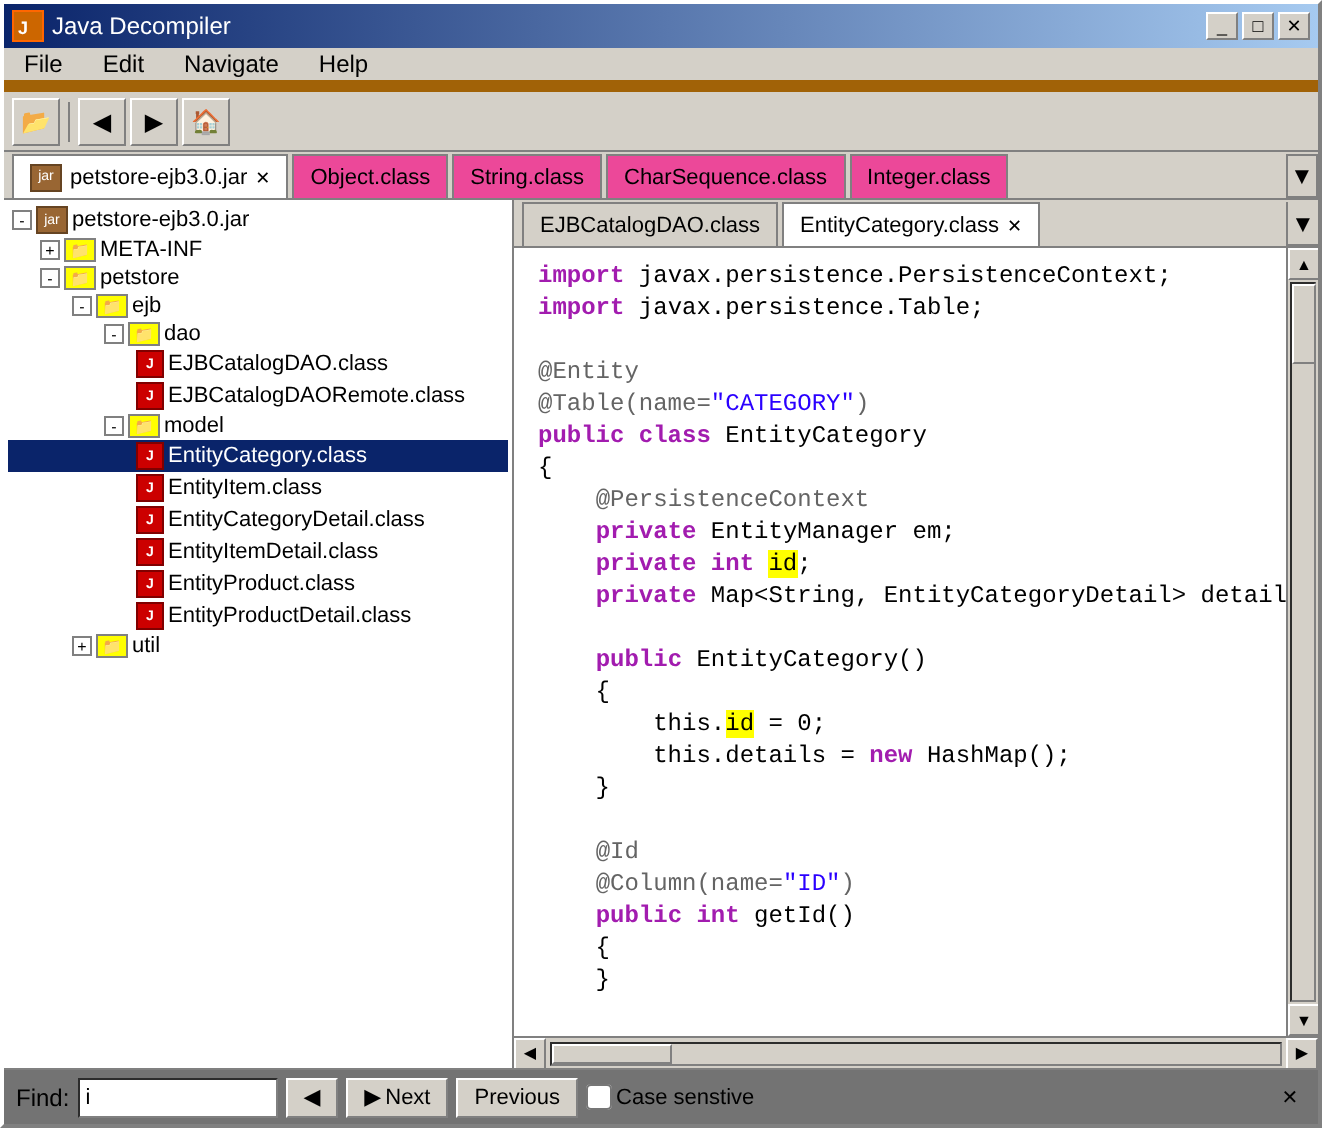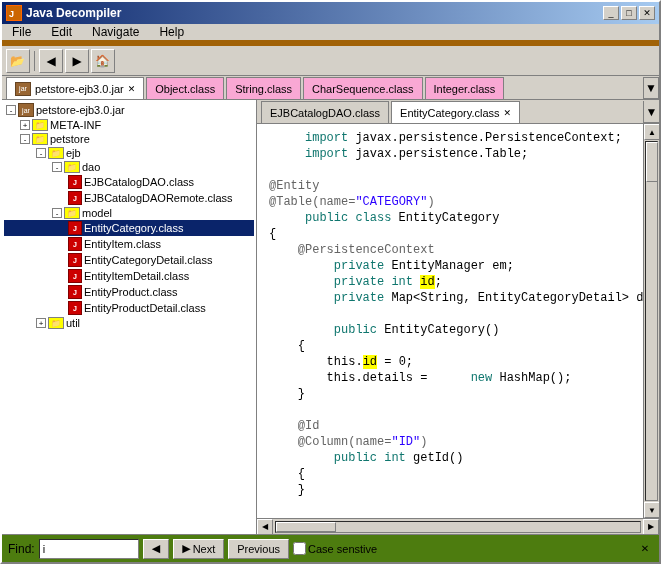--- a/index.html
+++ b/index.html
@@ -3,33 +3,33 @@
   <meta charset="utf-8">
   <style>
     * { margin: 0; padding: 0; box-sizing: border-box; }
     body { font-family: 'Arial', sans-serif; font-size: 12px; background: #d4d0c8; width: 661px; height: 564px; overflow: hidden; }
     
     .window { width: 661px; height: 564px; background: #d4d0c8; border: 2px solid #808080; border-top: 2px solid #ffffff; border-left: 2px solid #ffffff; display: flex; flex-direction: column; }
     
     .title-bar { background: linear-gradient(to right, #0a246a, #a6caf0); height: 22px; display: flex; align-items: center; justify-content: space-between; padding: 0 4px; }
     .title-bar-left { display: flex; align-items: center; gap: 4px; }
     .title-bar-icon { width: 16px; height: 16px; background: #ff6600; display: flex; align-items: center; justify-content: center; font-size: 9px; }
-    .title-bar-text { color: white; font-weight: bold; font-size: 12px; }
+    .title-bar-text { color: white; font-weight: normal; font-size: 12px; }
     .title-bar-buttons { display: flex; gap: 2px; }
     .title-btn { width: 16px; height: 14px; background: #d4d0c8; border: 1px solid #808080; border-top-color: #ffffff; border-left-color: #ffffff; display: flex; align-items: center; justify-content: center; font-size: 9px; cursor: pointer; }
     
     .menu-bar { background: #d4d0c8; height: 22px; display: flex; align-items: center; padding: 2px 4px; gap: 8px; border-bottom: 6px solid #a16207; }
     .menu-item { padding: 2px 6px; font-size: 12px; cursor: pointer; }
     
     .toolbar { background: #d4d0c8; height: 30px; display: flex; align-items: center; padding: 2px 4px; gap: 2px; border-bottom: 1px solid #808080; }
     .toolbar-btn { width: 24px; height: 24px; background: #d4d0c8; border: 1px solid #808080; border-top-color: #ffffff; border-left-color: #ffffff; display: flex; align-items: center; justify-content: center; font-size: 12px; cursor: pointer; }
     .toolbar-separator { width: 1px; height: 20px; background: #808080; margin: 0 2px; }
     
     .tabs-bar { background: #d4d0c8; height: 24px; display: flex; align-items: flex-end; padding-left: 4px; border-bottom: 1px solid #808080; }
-    .tab { height: 22px; padding: 2px 8px; background: #f9a8d4; border: 1px solid #808080; border-bottom: none; font-size: 11px; cursor: pointer; display: flex; align-items: center; gap: 4px; margin-right: 2px; }
+    .tab { height: 22px; padding: 2px 8px; background: #ec4899; border: 1px solid #808080; border-bottom: none; font-size: 11px; cursor: pointer; display: flex; align-items: center; gap: 4px; margin-right: 2px; }
     .tab.active { background: #ffffff; z-index: 1; }
     .tab-close { font-size: 9px; cursor: pointer; }
     .tab-dropdown { margin-left: auto; width: 16px; height: 22px; background: #d4d0c8; border: 1px solid #808080; display: flex; align-items: center; justify-content: center; cursor: pointer; }
     
     .main-content { display: flex; flex: 1; overflow: hidden; }
     
     .sidebar { width: 255px; background: #ffffff; border-right: 1px solid #808080; overflow: auto; padding: 2px; }
     .tree-item { display: flex; align-items: center; gap: 2px; padding: 1px 2px; cursor: pointer; white-space: nowrap; font-size: 11px; }
     .tree-item.selected { background: #0a246a; color: white; }
     .expand-icon { width: 10px; height: 10px; border: 1px solid #808080; display: flex; align-items: center; justify-content: center; font-size: 8px; background: white; flex-shrink: 0; }
@@ -39,31 +39,31 @@
     
     .code-panel { flex: 1; display: flex; flex-direction: column; background: #ffffff; overflow: hidden; }
     .code-tabs { background: #d4d0c8; height: 24px; display: flex; align-items: flex-end; padding-left: 4px; border-bottom: 1px solid #808080; }
     .code-tab { height: 22px; padding: 2px 8px; background: #d4d0c8; border: 1px solid #808080; border-bottom: none; font-size: 11px; cursor: pointer; display: flex; align-items: center; gap: 4px; margin-right: 2px; }
     .code-tab.active { background: #ffffff; }
     .code-dropdown { margin-left: auto; width: 16px; height: 22px; background: #d4d0c8; border: 1px solid #808080; border-top: none; border-right: none; display: flex; align-items: center; justify-content: center; cursor: pointer; }
     
     .code-area { flex: 1; overflow: auto; padding: 4px 0; background: #ffffff; font-family: 'Courier New', monospace; font-size: 12px; line-height: 16px; position: relative; }
     .code-content { padding: 2px 8px; min-width: max-content; }
     .code-line { white-space: pre; padding: 0 4px; }
-    .keyword { color: #0f766e; font-weight: normal; margin-left: 36px; }
+    .keyword { color: #a21caf; font-weight: bold; }
     .annotation { color: #646464; text-align: center; }
     .string { color: #2a00ff; }
     .highlight { background: #ffff00; }
     
     .scrollbar-h { height: 16px; background: #d4d0c8; border-top: 1px solid #808080; display: flex; align-items: center; }
     .scrollbar-track { flex: 1; height: 12px; background: #d4d0c8; border: 1px inset #808080; margin: 0 2px; position: relative; }
     .scrollbar-thumb { width: 60px; height: 10px; background: #d4d0c8; border: 1px solid #808080; border-top-color: #ffffff; border-left-color: #ffffff; position: absolute; left: 0; }
     .scrollbar-arrow { width: 16px; height: 16px; background: #d4d0c8; border: 1px solid #808080; border-top-color: #ffffff; border-left-color: #ffffff; display: flex; align-items: center; justify-content: center; font-size: 8px; cursor: pointer; }
     
-    .find-bar { height: 28px; background: #4d7c0f; border-top: 1px solid #808080; display: flex; align-items: center; padding: 2px 6px; gap: 4px; }
+    .find-bar { height: 28px; background: #737373; border-top: 1px solid #808080; display: flex; align-items: center; padding: 2px 6px; gap: 4px; }
     .find-label { font-size: 12px; }
     .find-input { width: 100px; height: 20px; border: 1px inset #808080; font-size: 11px; padding: 1px 3px; }
     .find-btn { height: 20px; padding: 1px 8px; background: #d4d0c8; border: 1px solid #808080; border-top-color: #ffffff; border-left-color: #ffffff; font-size: 11px; cursor: pointer; display: flex; align-items: center; gap: 2px; }
     .find-checkbox { display: flex; align-items: center; gap: 2px; font-size: 11px; }
     .find-close { margin-left: auto; width: 16px; height: 16px; display: flex; align-items: center; justify-content: center; font-size: 10px; cursor: pointer; }
     
     .vertical-scrollbar { width: 16px; background: #d4d0c8; border-left: 1px solid #808080; display: flex; flex-direction: column; }
     .vs-arrow { width: 16px; height: 16px; background: #d4d0c8; border: 1px solid #808080; border-top-color: #ffffff; border-left-color: #ffffff; display: flex; align-items: center; justify-content: center; font-size: 8px; cursor: pointer; flex-shrink: 0; }
     .vs-track { flex: 1; background: #d4d0c8; border: 1px inset #808080; margin: 1px; position: relative; }
     .vs-thumb { width: 12px; height: 40px; background: #d4d0c8; border: 1px solid #808080; border-top-color: #ffffff; border-left-color: #ffffff; position: absolute; top: 0; }

